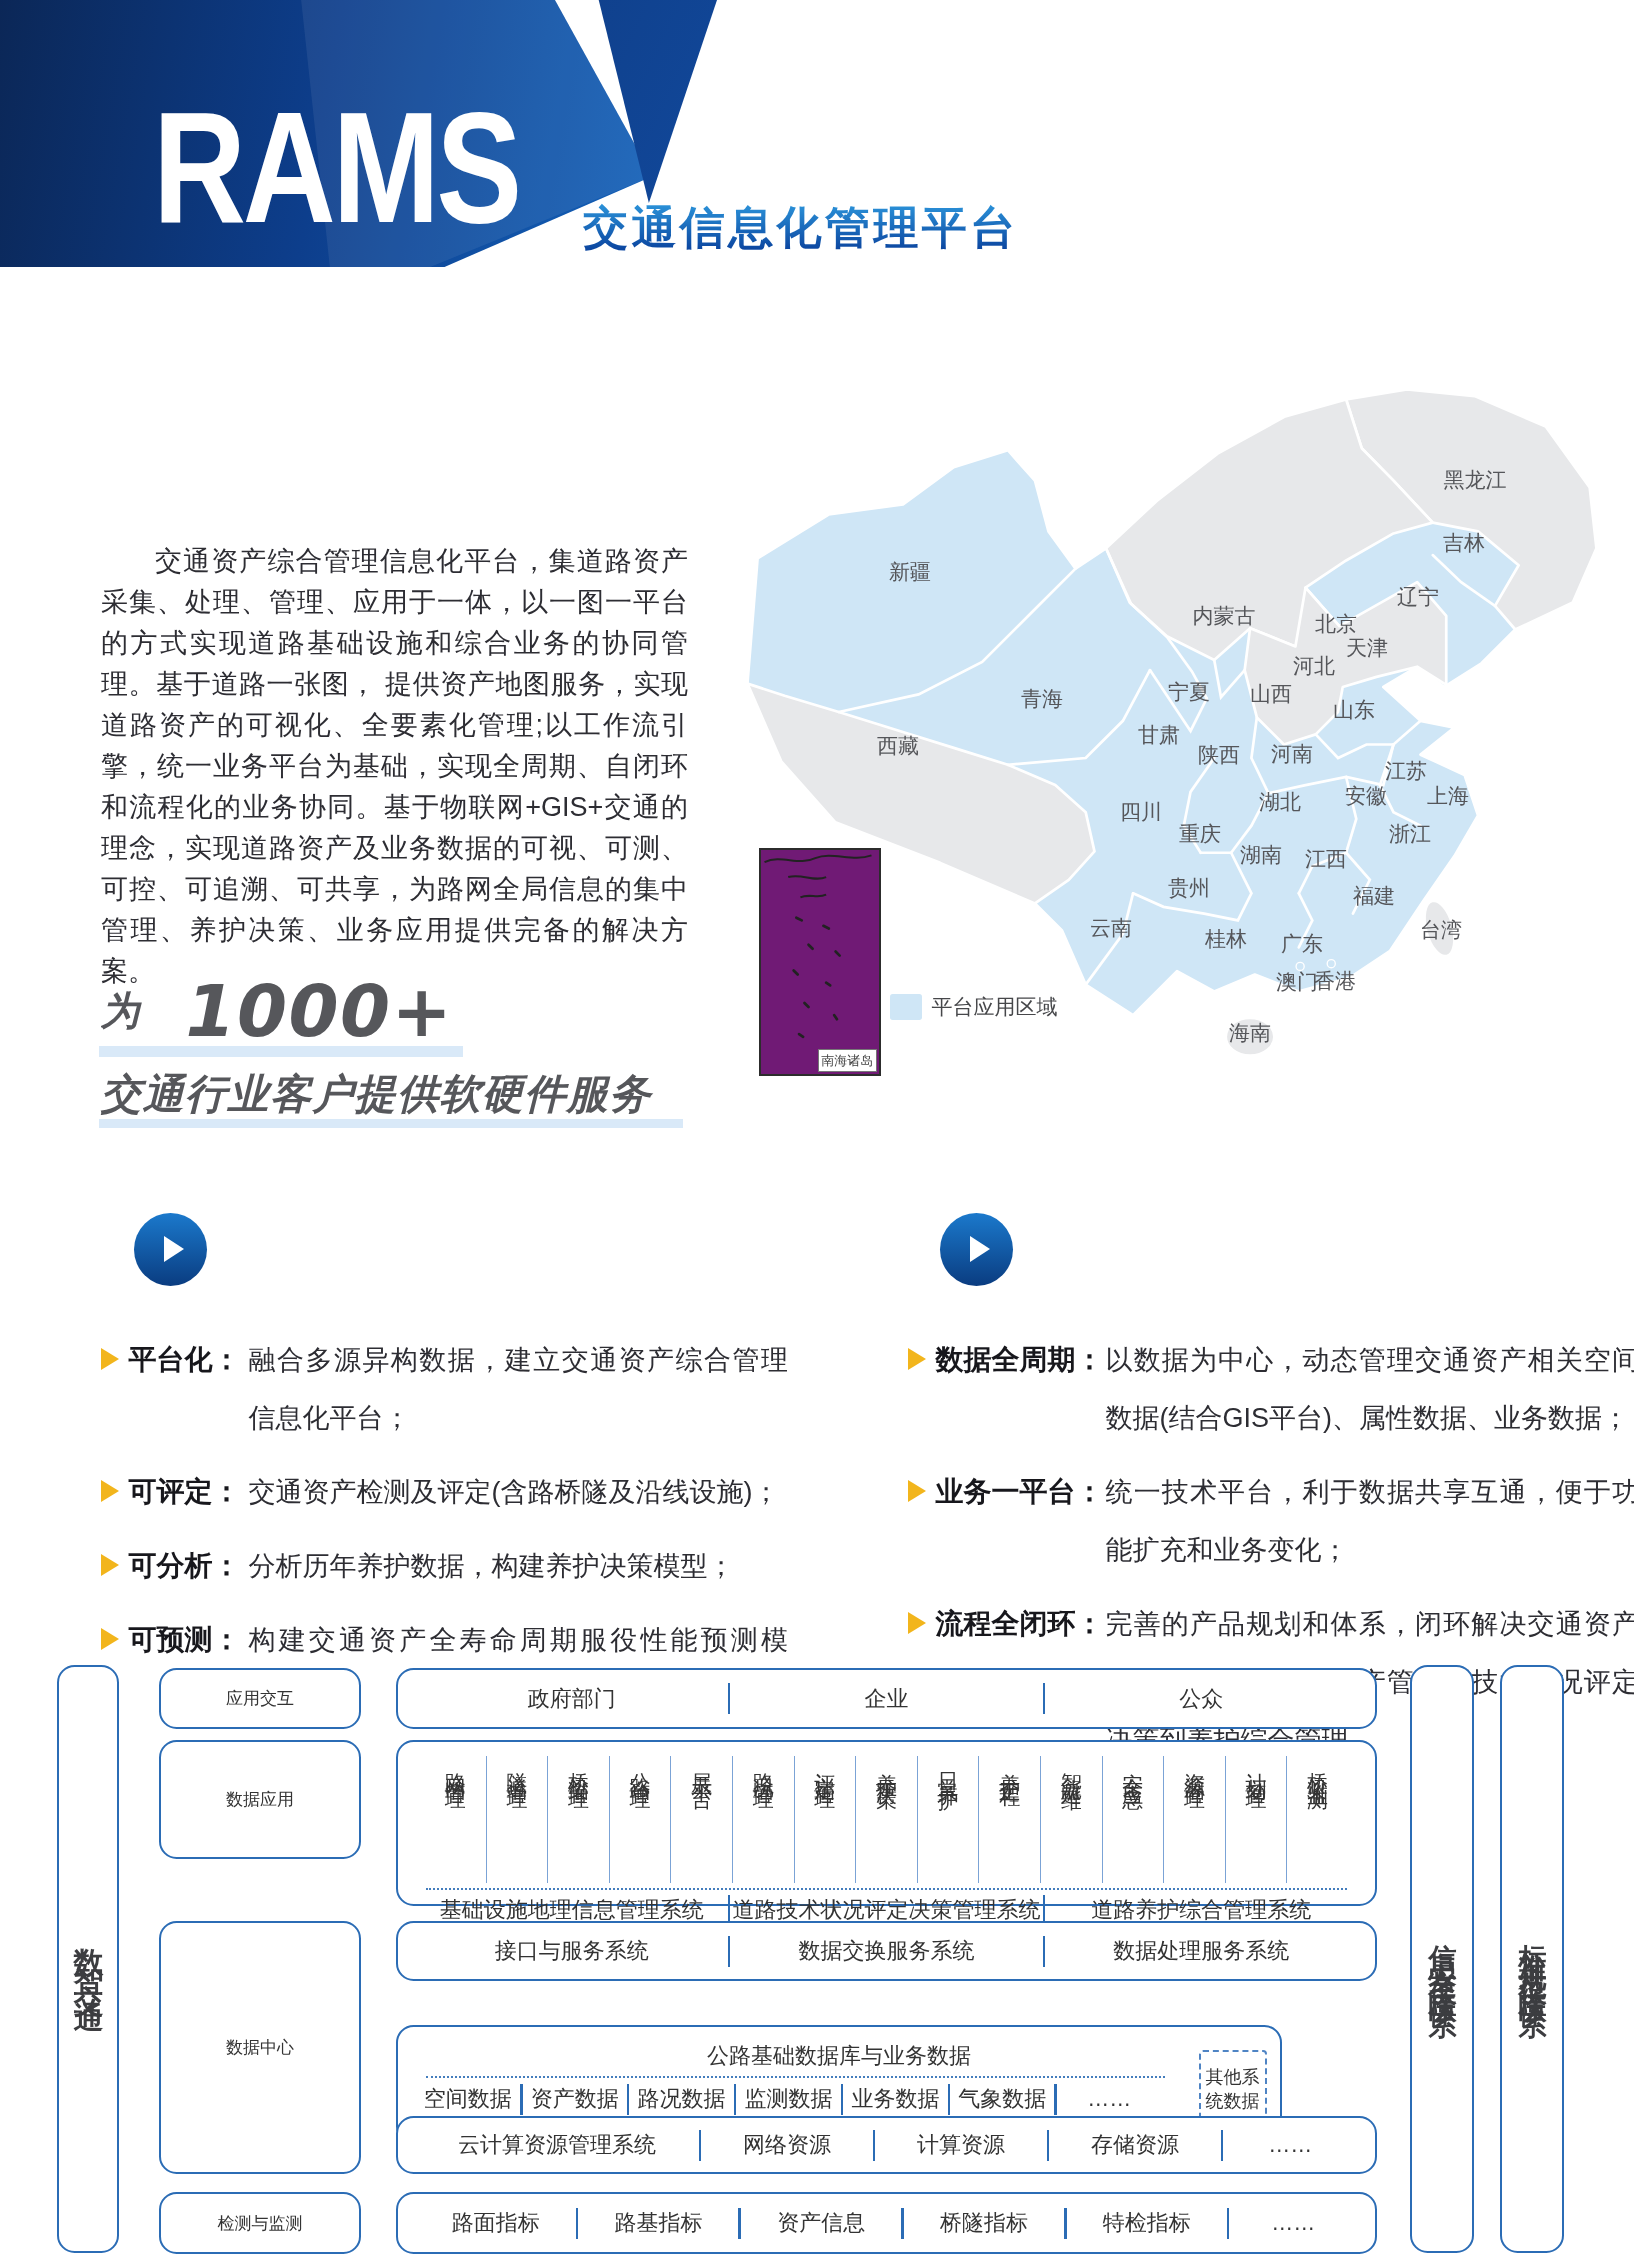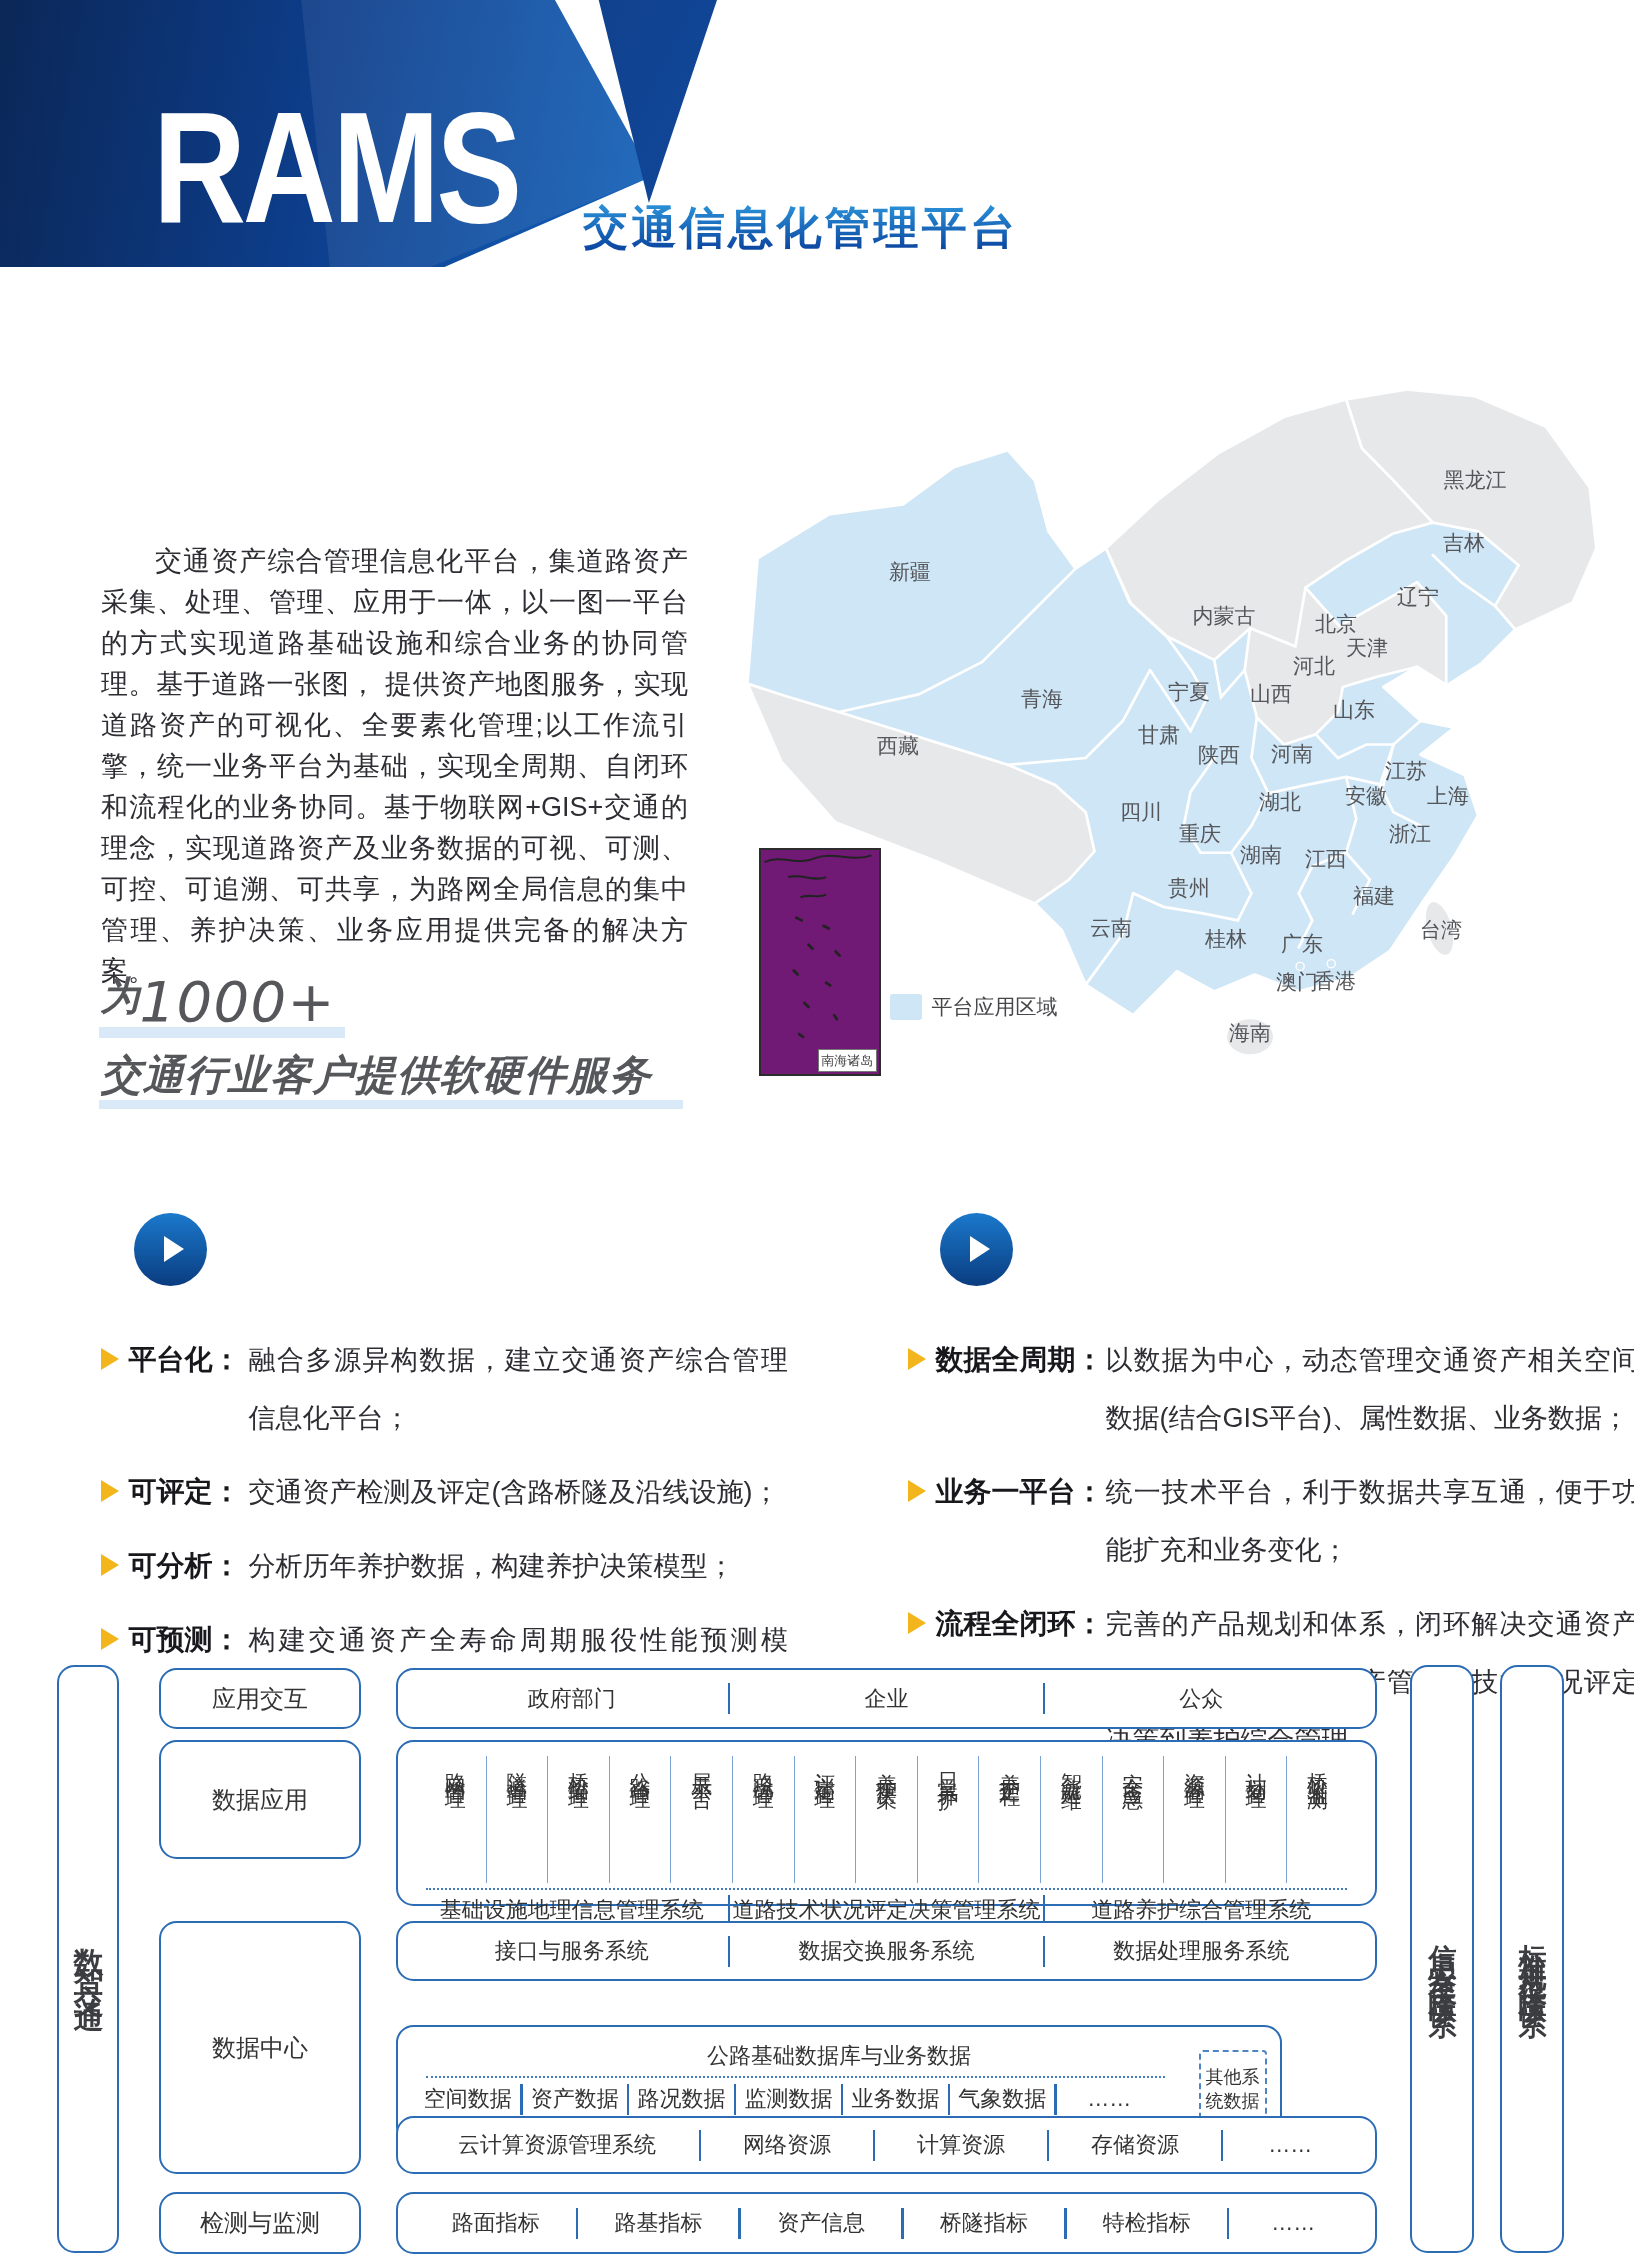--- a/index.html
+++ b/index.html
@@ -34,21 +34,21 @@
     display:flex;align-items:center;justify-content:center;}
   .play{width:0;height:0;border-left:20px solid #fff;border-top:13px solid transparent;border-bottom:13px solid transparent;margin-left:6.8px;}
 
   
   .intro-par{position:absolute;left:101px;top:541px;width:587px;font-size:27px;line-height:41px;
     color:#2d2d33;text-align:justify;text-indent:2em;}
   .stat{position:absolute;left:99px;top:969px;color:#56575b;}
   .stat-line1{position:relative;display:inline-block;padding:0 9.5px 4px 1.4px;
     background:linear-gradient(0deg,#d9e9f8 0 10.8px,transparent 10.8px);font-style:italic;}
   .stat-prefix{font-size:39px;font-weight:900;vertical-align:12px;}
-  .stat-number{font-size:56px;font-weight:400;letter-spacing:1.4px;font-family:"DejaVu Sans",sans-serif;}
+  .stat-number{font-size:72px;font-weight:700;letter-spacing:1.4px;font-family:"DejaVu Sans",sans-serif;margin-left:46px;}
   .stat-line2{display:block;margin-top:9.5px;font-size:41px;font-weight:900;font-style:italic;letter-spacing:1.4px;
     padding:0 31px 6.8px 1.4px;background:linear-gradient(0deg,#d9e9f8 0 9.5px,transparent 9.5px);width:max-content;}
 
   
   .map{position:absolute;left:717px;top:379px;width:918px;height:731px;}
   .map svg{position:absolute;left:0;top:0;}
   .maplabel{position:absolute;transform:translate(-50%,-50%);font-size:21px;color:#55565a;white-space:nowrap;}
   .inset{position:absolute;left:42px;top:469px;width:118px;height:224px;border:2px solid #2c2c2c;background:#701a75;}
   .inset svg{position:absolute;left:0;top:0;}
   .inset-label{position:absolute;right:2px;bottom:2px;border:1.4px solid #777;font-size:13px;color:#444;padding:1.4px 2.7px;background:#fff;}
@@ -62,21 +62,21 @@
   .tri{flex:none;width:0;height:0;border-left:18px solid #f2b51c;border-top:11.5px solid transparent;border-bottom:11.5px solid transparent;margin-top:5.4px;margin-right:9.5px;}
   .blabel{flex:none;font-weight:800;color:#17171c;font-size:28px;line-height:58px;margin-top:-12px;}
   .btext{flex:1;color:#2d2d33;font-size:27px;line-height:58px;margin-top:-12px;text-align:justify;}
   .bl-pos .blabel{width:120px;}
   .bl-feat .blabel{width:170px;}
 
   
   .obox{position:absolute;border:2px solid #2b6cb5;border-radius:17.6px;background:#fff;box-sizing:border-box;}
   .vbar{display:flex;align-items:center;justify-content:center;}
   .vbar span{writing-mode:vertical-rl;text-orientation:upright;font-size:30px;color:#3c3d40;letter-spacing:17.6px;font-weight:600;}
-  .rowlabel{display:flex;align-items:center;justify-content:center;font-size:24px;color:#333;}
+  .rowlabel{display:flex;align-items:center;justify-content:center;font-size:17px;color:#333;}
   .pipe{display:flex;align-items:center;padding:0 17.6px;}
   .pipe .cell{text-align:center;font-size:22px;color:#333;}
   .vsep{width:2.7px;height:31px;background:#2b6cb5;flex:none;}
   .modules{display:flex;height:127px;padding:13.5px 27px 0 27px;}
   .vcol{flex:1;display:flex;justify-content:center;border-right:1.4px solid #7ba3d6;}
   .vcol:last-child{border-right:none;}
   .vcol span{writing-mode:vertical-rl;text-orientation:upright;font-size:21px;color:#333;letter-spacing:5.4px;}
   .dotline{border-top:2.7px dotted #447dbd;margin:5.4px 28px 0 28px;}
   .sysrow{height:38px;margin-top:1.4px;}
   .dbtitle{text-align:center;font-size:22px;color:#333;margin-top:13.5px;}

